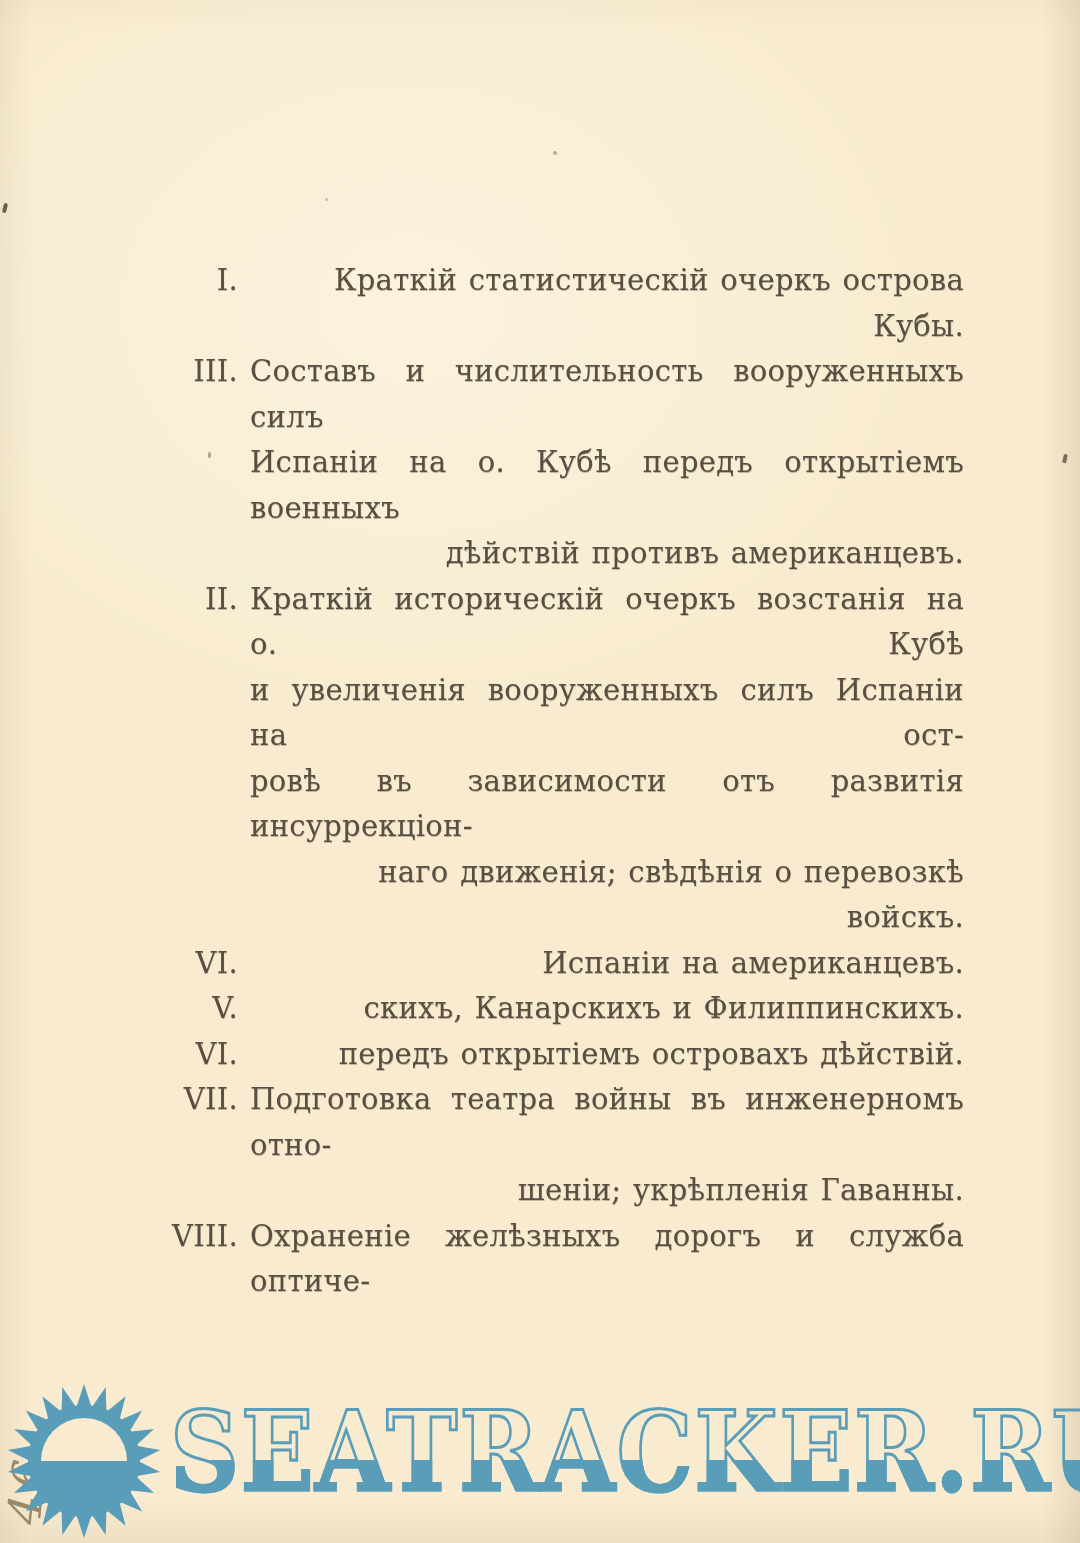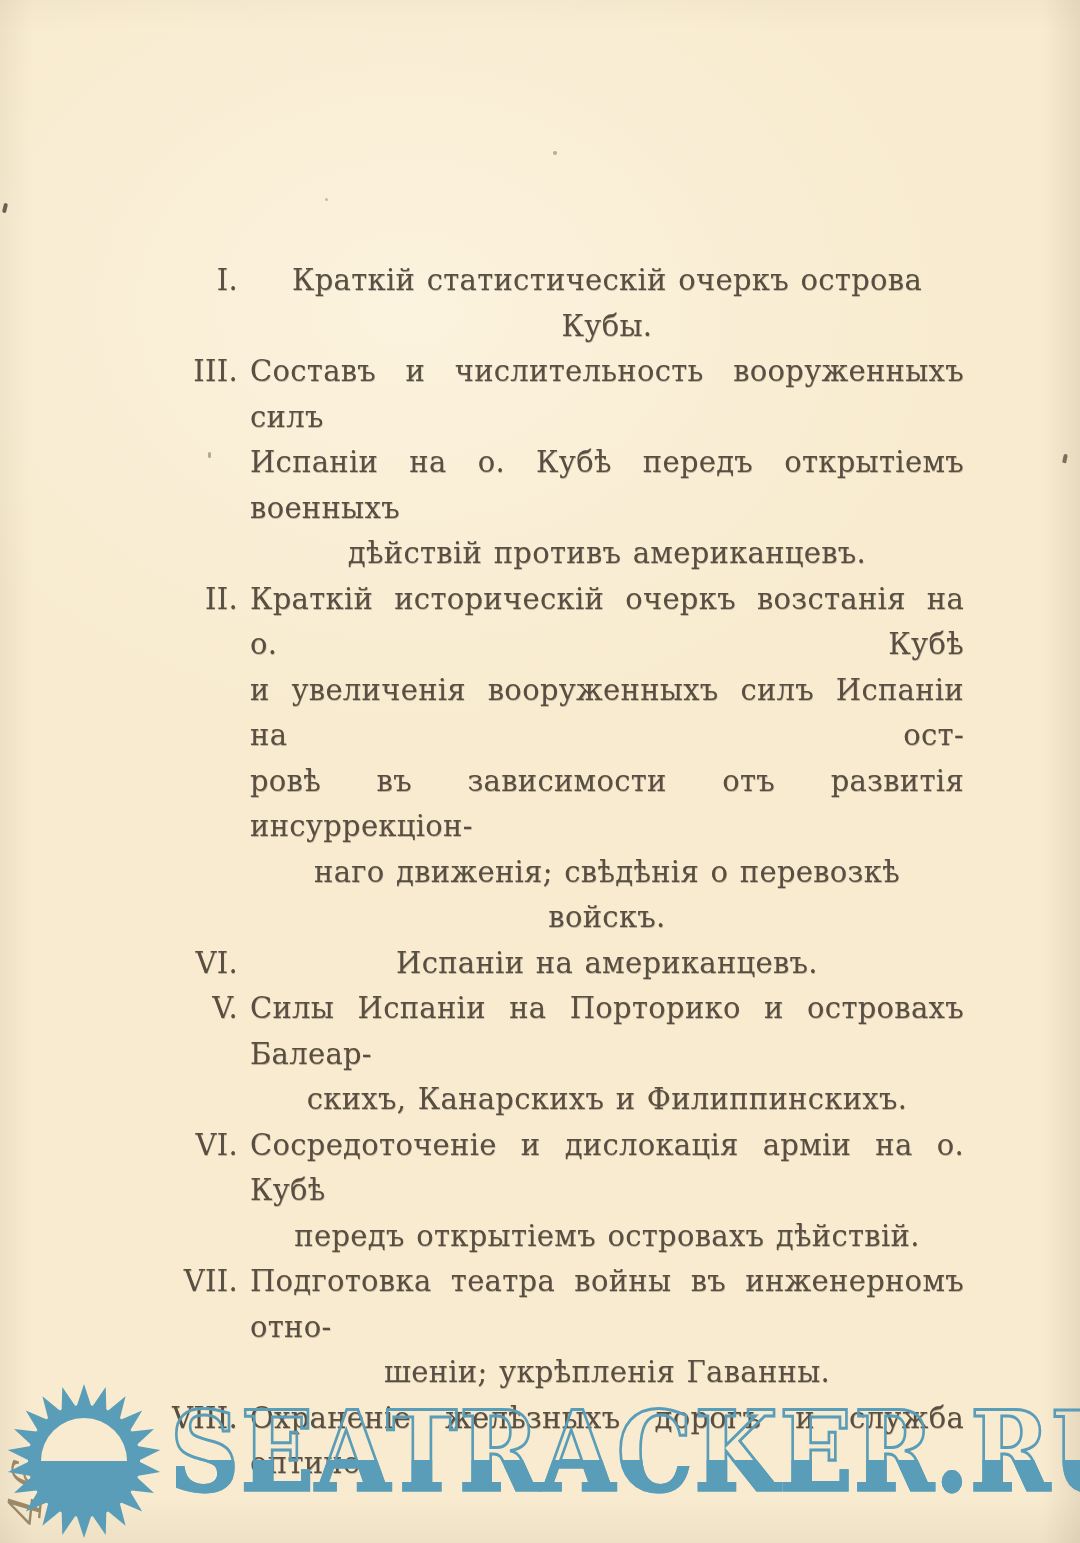--- a/index.html
+++ b/index.html
@@ -22,21 +22,21 @@
     font-size:29px;line-height:45.5px;
     word-spacing:2px;letter-spacing:0.3px;
     text-shadow:0.4px 0.6px 0.6px rgba(88,78,66,0.35);
   }
   .row{display:flex;align-items:flex-start;}
   .num{
     flex:0 0 80px;width:80px;margin-right:12px;
     text-align:right;white-space:nowrap;
   }
   .txt{flex:0 0 714px;width:714px;}
-  .line{text-align:center;}
+  .line{text-align:right;}
   .line.j{text-align:justify;text-align-last:justify;}
   
   .sun{position:absolute;left:6px;top:1384px;z-index:3;}
   .wm-text{
     position:absolute;left:170px;top:1397px;z-index:3;
     font-family:"DejaVu Serif", serif;font-weight:bold;
     font-size:110px;line-height:110px;white-space:nowrap;
     letter-spacing:2px;
     transform:scaleX(0.87);transform-origin:left center;
     color:transparent;
@@ -97,28 +97,26 @@
       </div>
       <div class="row">
         <div class="num">VI.</div>
         <div class="txt">
           <div class="line">Испаніи на американцевъ.</div>
         </div>
       </div>
       <div class="row">
         <div class="num">V.</div>
         <div class="txt">
-          <div class="line j">Силы Испаніи на Порторико и островахъ Балеар-</div>
           <div class="line">скихъ, Канарскихъ и Филиппинскихъ.</div>
         </div>
       </div>
       <div class="row">
         <div class="num">VI.</div>
         <div class="txt">
-          <div class="line j">Сосредоточеніе и дислокація арміи на о. Кубѣ</div>
           <div class="line">передъ открытіемъ островахъ дѣйствій.</div>
         </div>
       </div>
       <div class="row">
         <div class="num">VII.</div>
         <div class="txt">
           <div class="line j">Подготовка театра войны въ инженерномъ отно-</div>
           <div class="line">шеніи; укрѣпленія Гаванны.</div>
         </div>
       </div>

